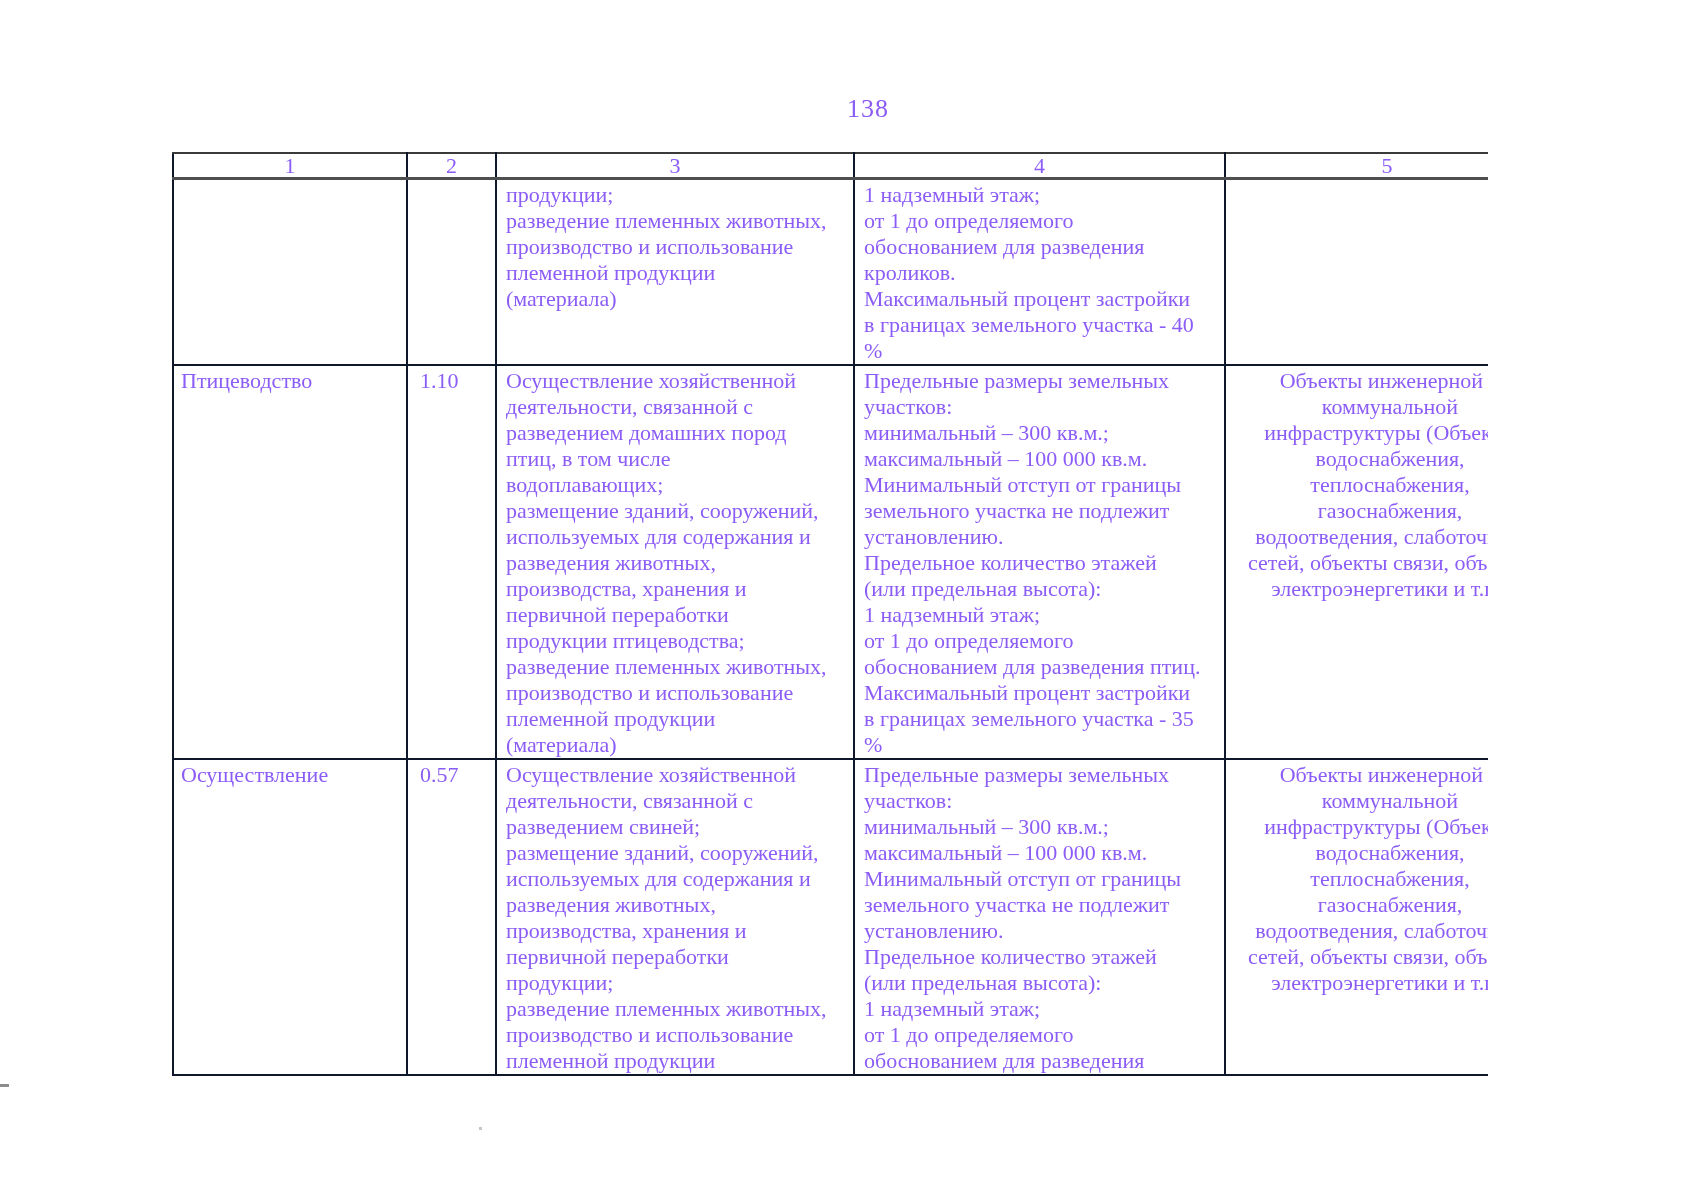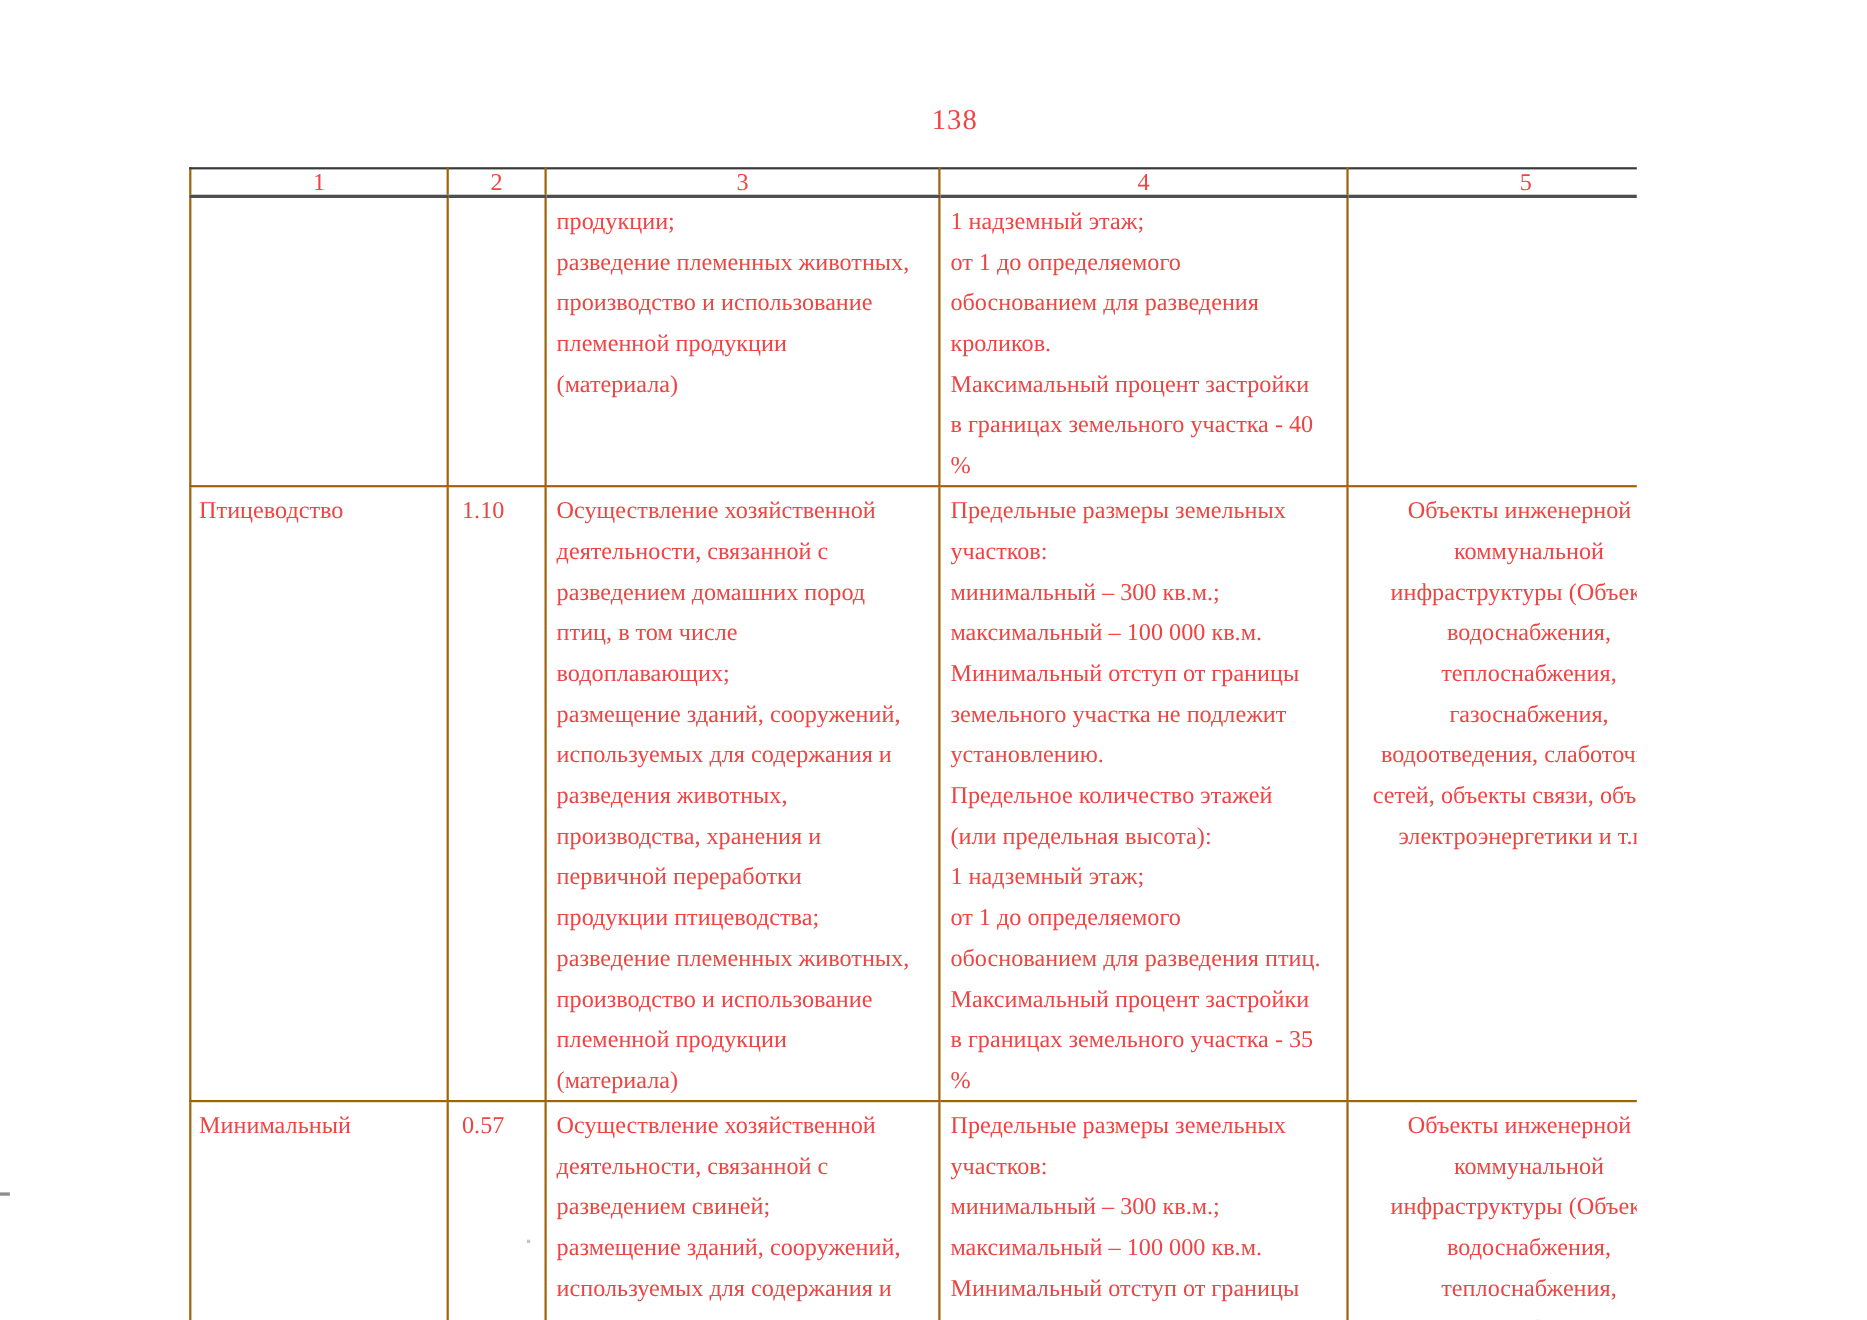--- a/index.html
+++ b/index.html
@@ -8,44 +8,44 @@
     padding: 0;
     background: #ffffff;
   }
   .page {
     position: relative;
     width: 1488px;
     height: 1200px;
     background: #ffffff;
     overflow: hidden;
     font-family: "Liberation Serif", "DejaVu Serif", serif;
-    color: #ef4444;
+    color: #8b5cf6;
   }
   .page-number {
     position: absolute;
     top: 94px;
     left: 845px;
     width: 46px;
     text-align: center;
     font-size: 26px;
     letter-spacing: 1px;
   }
   table.doc-table {
     position: absolute;
     top: 152px;
     left: 172px;
     width: 1376px;
     border-collapse: collapse;
     table-layout: fixed;
   }
   .doc-table th, .doc-table td {
-    border: 2px solid #a16207;
+    border: 2px solid #0f172a;
     vertical-align: top;
     font-size: 22px;
-    line-height: 37px;
+    line-height: 26px;
     font-weight: normal;
   }
   .doc-table th {
     height: 22px;
     line-height: 23px;
     padding: 0;
     text-align: center;
     border-top: 2px solid #3a3a3a;
     border-bottom: 3px solid #4f4f4f;
   }
@@ -156,21 +156,21 @@
 коммунальной
 инфраструктуры (Объекты
 водоснабжения,
 теплоснабжения,
 газоснабжения,
 водоотведения, слаботочных
 сетей, объекты связи, объекты
 электроэнергетики и т.п.)</td>
       </tr>
       <tr class="r2">
-        <td class="c1">Минимальный</td>
+        <td class="c1">Осуществление</td>
         <td class="c2">0.57</td>
         <td class="c3">Осуществление хозяйственной
 деятельности, связанной с
 разведением свиней;
 размещение зданий, сооружений,
 используемых для содержания и
 разведения животных,
 производства, хранения и
 первичной переработки
 продукции;

